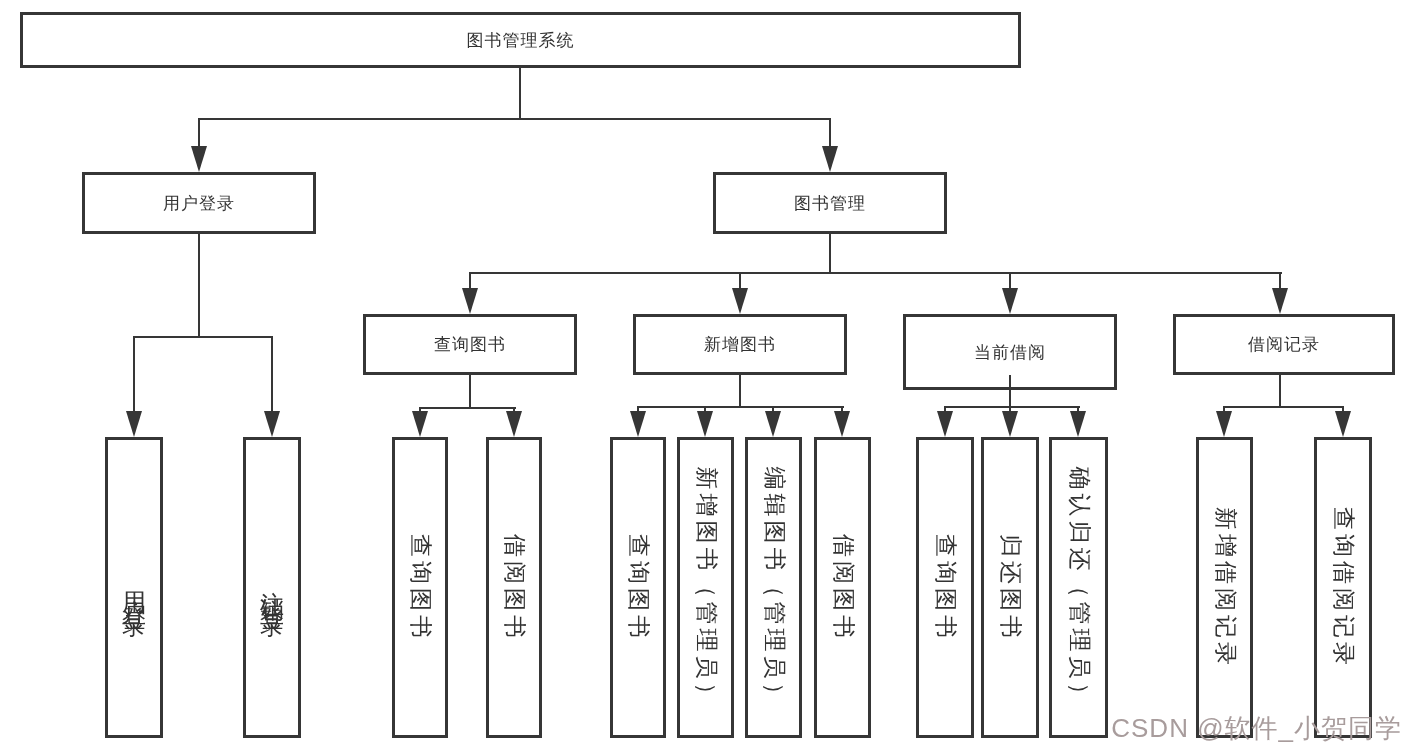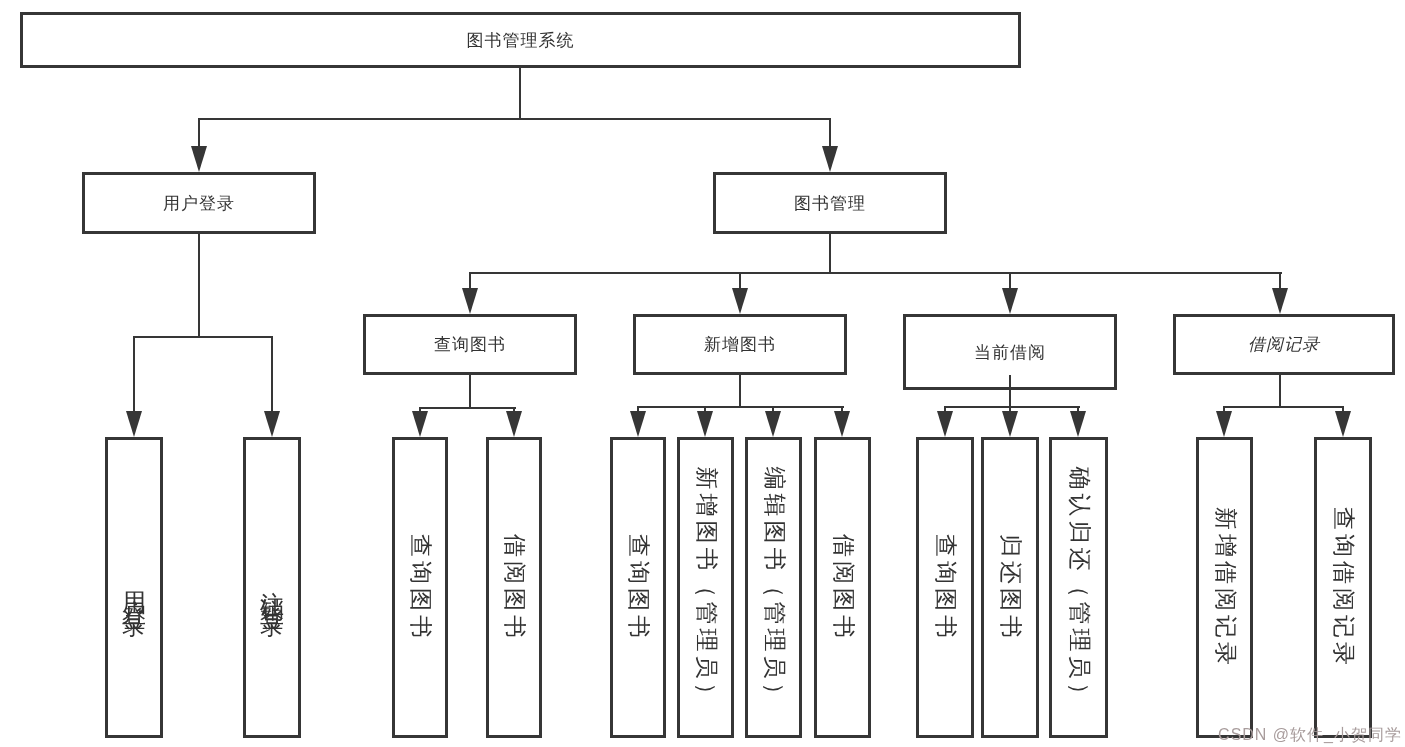--- a/index.html
+++ b/index.html
@@ -23,21 +23,21 @@
     transform:translate(-50%,-50%) rotate(90deg);
     white-space:nowrap;font-size:23px;letter-spacing:4px;line-height:1;
   }
   .line{position:absolute;background:#363636;}
   .tri{
     position:absolute;width:0;height:0;
     border-left:8px solid transparent;border-right:8px solid transparent;
     border-top:26px solid #363636;
   }
   #watermark{
-    position:absolute;right:3px;bottom:1px;font-size:16px;letter-spacing:1px;
+    position:absolute;right:3px;bottom:1px;font-size:26px;letter-spacing:1px;
     color:#a89c9c;white-space:nowrap;
   }
 </style>
 </head>
 <body>
 
 <div id="canvas">
 
   <div class="box" style="left:20px;top:12px;width:1001px;height:56px;">
     <span class="hlabel">图书管理系统</span>
@@ -52,21 +52,21 @@
 
   <div class="box" style="left:363px;top:314px;width:214px;height:61px;">
     <span class="hlabel">查询图书</span>
   </div>
   <div class="box" style="left:633px;top:314px;width:214px;height:61px;">
     <span class="hlabel">新增图书</span>
   </div>
   <div class="box" style="left:903px;top:314px;width:214px;height:76px;">
     <span class="hlabel">当前借阅</span>
   </div>
-  <div class="box" style="left:1173px;top:314px;width:222px;height:61px;font-style:italic;">
+  <div class="box" style="left:1173px;top:314px;width:222px;height:61px;">
     <span class="hlabel">借阅记录</span>
   </div>
 
   <div class="box" style="left:105px;top:437px;width:58px;height:301px;">
     <span class="vtext">用户登录</span>
   </div>
   <div class="box" style="left:243px;top:437px;width:58px;height:301px;">
     <span class="vtext">注销登录</span>
   </div>
 

